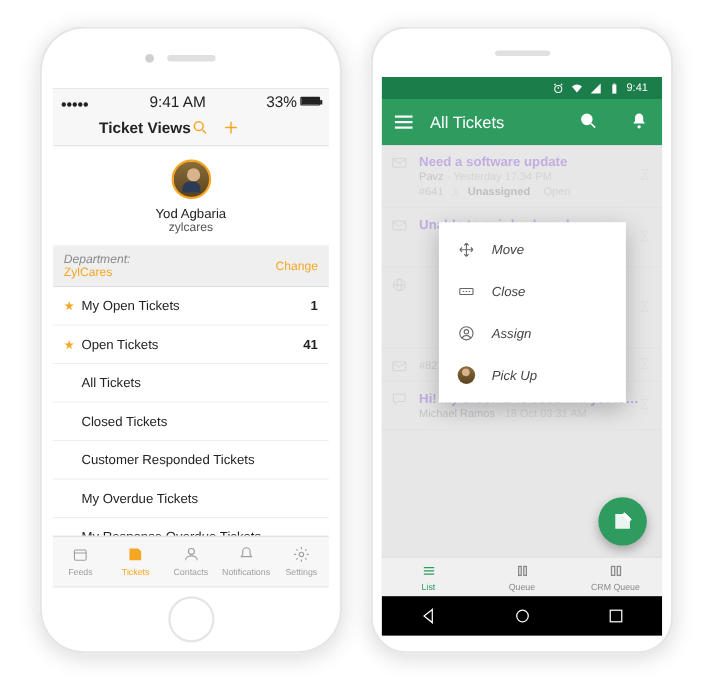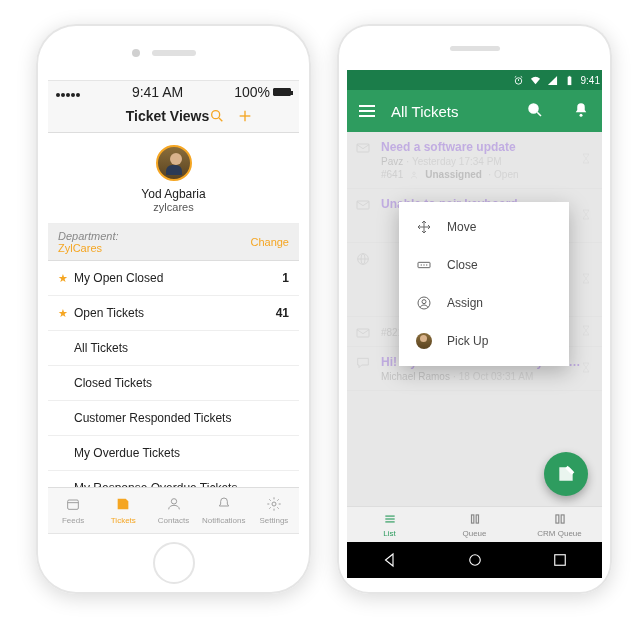--- a/index.html
+++ b/index.html
@@ -49,21 +49,21 @@
   .ios-status {
     display:flex; justify-content:space-between; align-items:center;
     padding:3px 8px 2px; font-size:14px; background:#f7f7f7;
   }
   .ios-status .dots span{display:inline-block;width:4px;height:4px;border-radius:50%;background:#222;margin-right:1px;}
   .ios-status .batt{display:inline-flex;align-items:center;gap:3px;}
   .ios-status .batt-icon{display:inline-block;width:18px;height:8px;border:1px solid #222;border-radius:1px;position:relative;}
   .ios-status .batt-icon:after{content:"";position:absolute;right:-3px;top:2px;width:2px;height:4px;background:#222;}
   .ios-status .batt-icon i{display:block;height:100%;width:100%;background:#222;}
   .ios-nav {
-    display:flex; align-items:center; justify-content:center;
+    display:flex; align-items:center; justify-content:flex-start;
     padding:6px 10px 8px; background:#f7f7f7; border-bottom:1px solid #ddd;
   }
   .ios-nav .title{font-weight:600;font-size:14px;}
   .ios-nav .icons{display:flex;gap:12px;color:#f5a623;}
   .ios-nav .icon svg{width:16px;height:16px;display:block;}
   .ios-profile{
     background:#fff; text-align:center; padding:12px 0 10px;
     border-bottom:1px solid #eee;
   }
   .avatar{
@@ -113,21 +113,21 @@
     background:#e9e9e9;
     font-size:12px;color:#333;
   }
   #android .speaker{
     position:absolute;top:22px;left:50%;transform:translateX(-50%);
     width:50px;height:5px;background:#e0e0e0;border-radius:3px;
   }
   .and-status{
     background:#1b7d4a;color:#fff;height:20px;
     display:flex;justify-content:flex-end;align-items:center;
-    gap:6px;padding:0 2px;font-size:10px;
+    gap:6px;padding:0 13px;font-size:10px;
   }
   .and-status svg{width:11px;height:11px;fill:#fff;}
   .and-toolbar{
     background:#2e9c5f;color:#fff;height:42px;
     display:flex;align-items:center;padding:0 12px;gap:16px;
   }
   .and-toolbar .burger{width:16px;height:12px;position:relative;}
   .and-toolbar .burger span{position:absolute;left:0;right:0;height:2px;background:#fff;}
   .and-toolbar .burger span:nth-child(1){top:0;}
   .and-toolbar .burger span:nth-child(2){top:5px;}
@@ -145,21 +145,21 @@
   .ticket .subj{font-weight:700;color:#6d28d9;font-size:12px;}
   .ticket .line2{font-size:10px;color:#777;margin-top:2px;}
   .ticket .line3{font-size:10px;color:#999;margin-top:2px;display:flex;gap:6px;align-items:center;}
   .ticket .hg{position:absolute;right:10px;top:50%;transform:translateY(-50%);color:#bbb;}
   .ticket .hg svg{width:12px;height:14px;fill:none;stroke:#bbb;stroke-width:1;}
   .and-menu{
     position:absolute;left:52px;top:70px;width:170px;
     background:#fff;box-shadow:0 6px 20px rgba(0,0,0,0.25);
     padding:6px 0;
   }
-  .and-menu .mi{display:flex;align-items:center;gap:14px;padding:10px 16px;font-size:12px;color:#444;}
+  .and-menu .mi{display:flex;align-items:center;gap:14px;padding:10px 16px;font-size:12px;color:#444;font-style:italic;}
   .and-menu .mi .micon{width:18px;height:18px;display:flex;align-items:center;justify-content:center;color:#666;}
   .and-menu .mi .micon svg{width:16px;height:16px;}
   .and-fab{
     position:absolute;right:14px;bottom:82px;width:44px;height:44px;border-radius:50%;
     background:#2e9c5f;box-shadow:0 4px 10px rgba(0,0,0,0.3);
     display:flex;align-items:center;justify-content:center;color:#fff;
   }
   .and-fab svg{width:20px;height:20px;fill:#fff;}
   .and-bottom{
     position:absolute;left:0;right:0;bottom:36px;height:36px;background:#f0f0f0;
@@ -184,21 +184,21 @@
 <div id="iphone" class="phone">
   <div class="cam"></div>
     <div class="speaker"></div>
     <div class="home"></div>
   <div class="screen">
 
     <div class="ios-status">
       <span class="dots"><span></span><span></span><span></span><span></span><span></span></span>
       <span>9:41 AM</span>
       <span class="batt">
-        <span>100%</span>
+        <span>33%</span>
         <span class="batt-icon">
             <i></i>
           </span>
       </span>
     </div>
 
     <div class="ios-nav">
       <span style="width:32px"></span>
       <span class="title">Ticket Views</span>
       <span class="icons">
@@ -228,21 +228,21 @@
         <span class="lab">Department:</span><br>
         <span class="val">ZylCares</span>
       </span>
       <span class="chg">Change</span>
     </div>
 
     <div class="ios-list" id="ios-list">
         <div class="ios-row">
           <span class="l">
             <span class="star">★</span>
-            <span>My Open Closed</span>
+            <span>My Open Tickets</span>
           </span>
           <span class="cnt">1</span>
         </div>
         <div class="ios-row">
           <span class="l">
             <span class="star">★</span>
             <span>Open Tickets</span>
           </span>
           <span class="cnt">41</span>
         </div>

